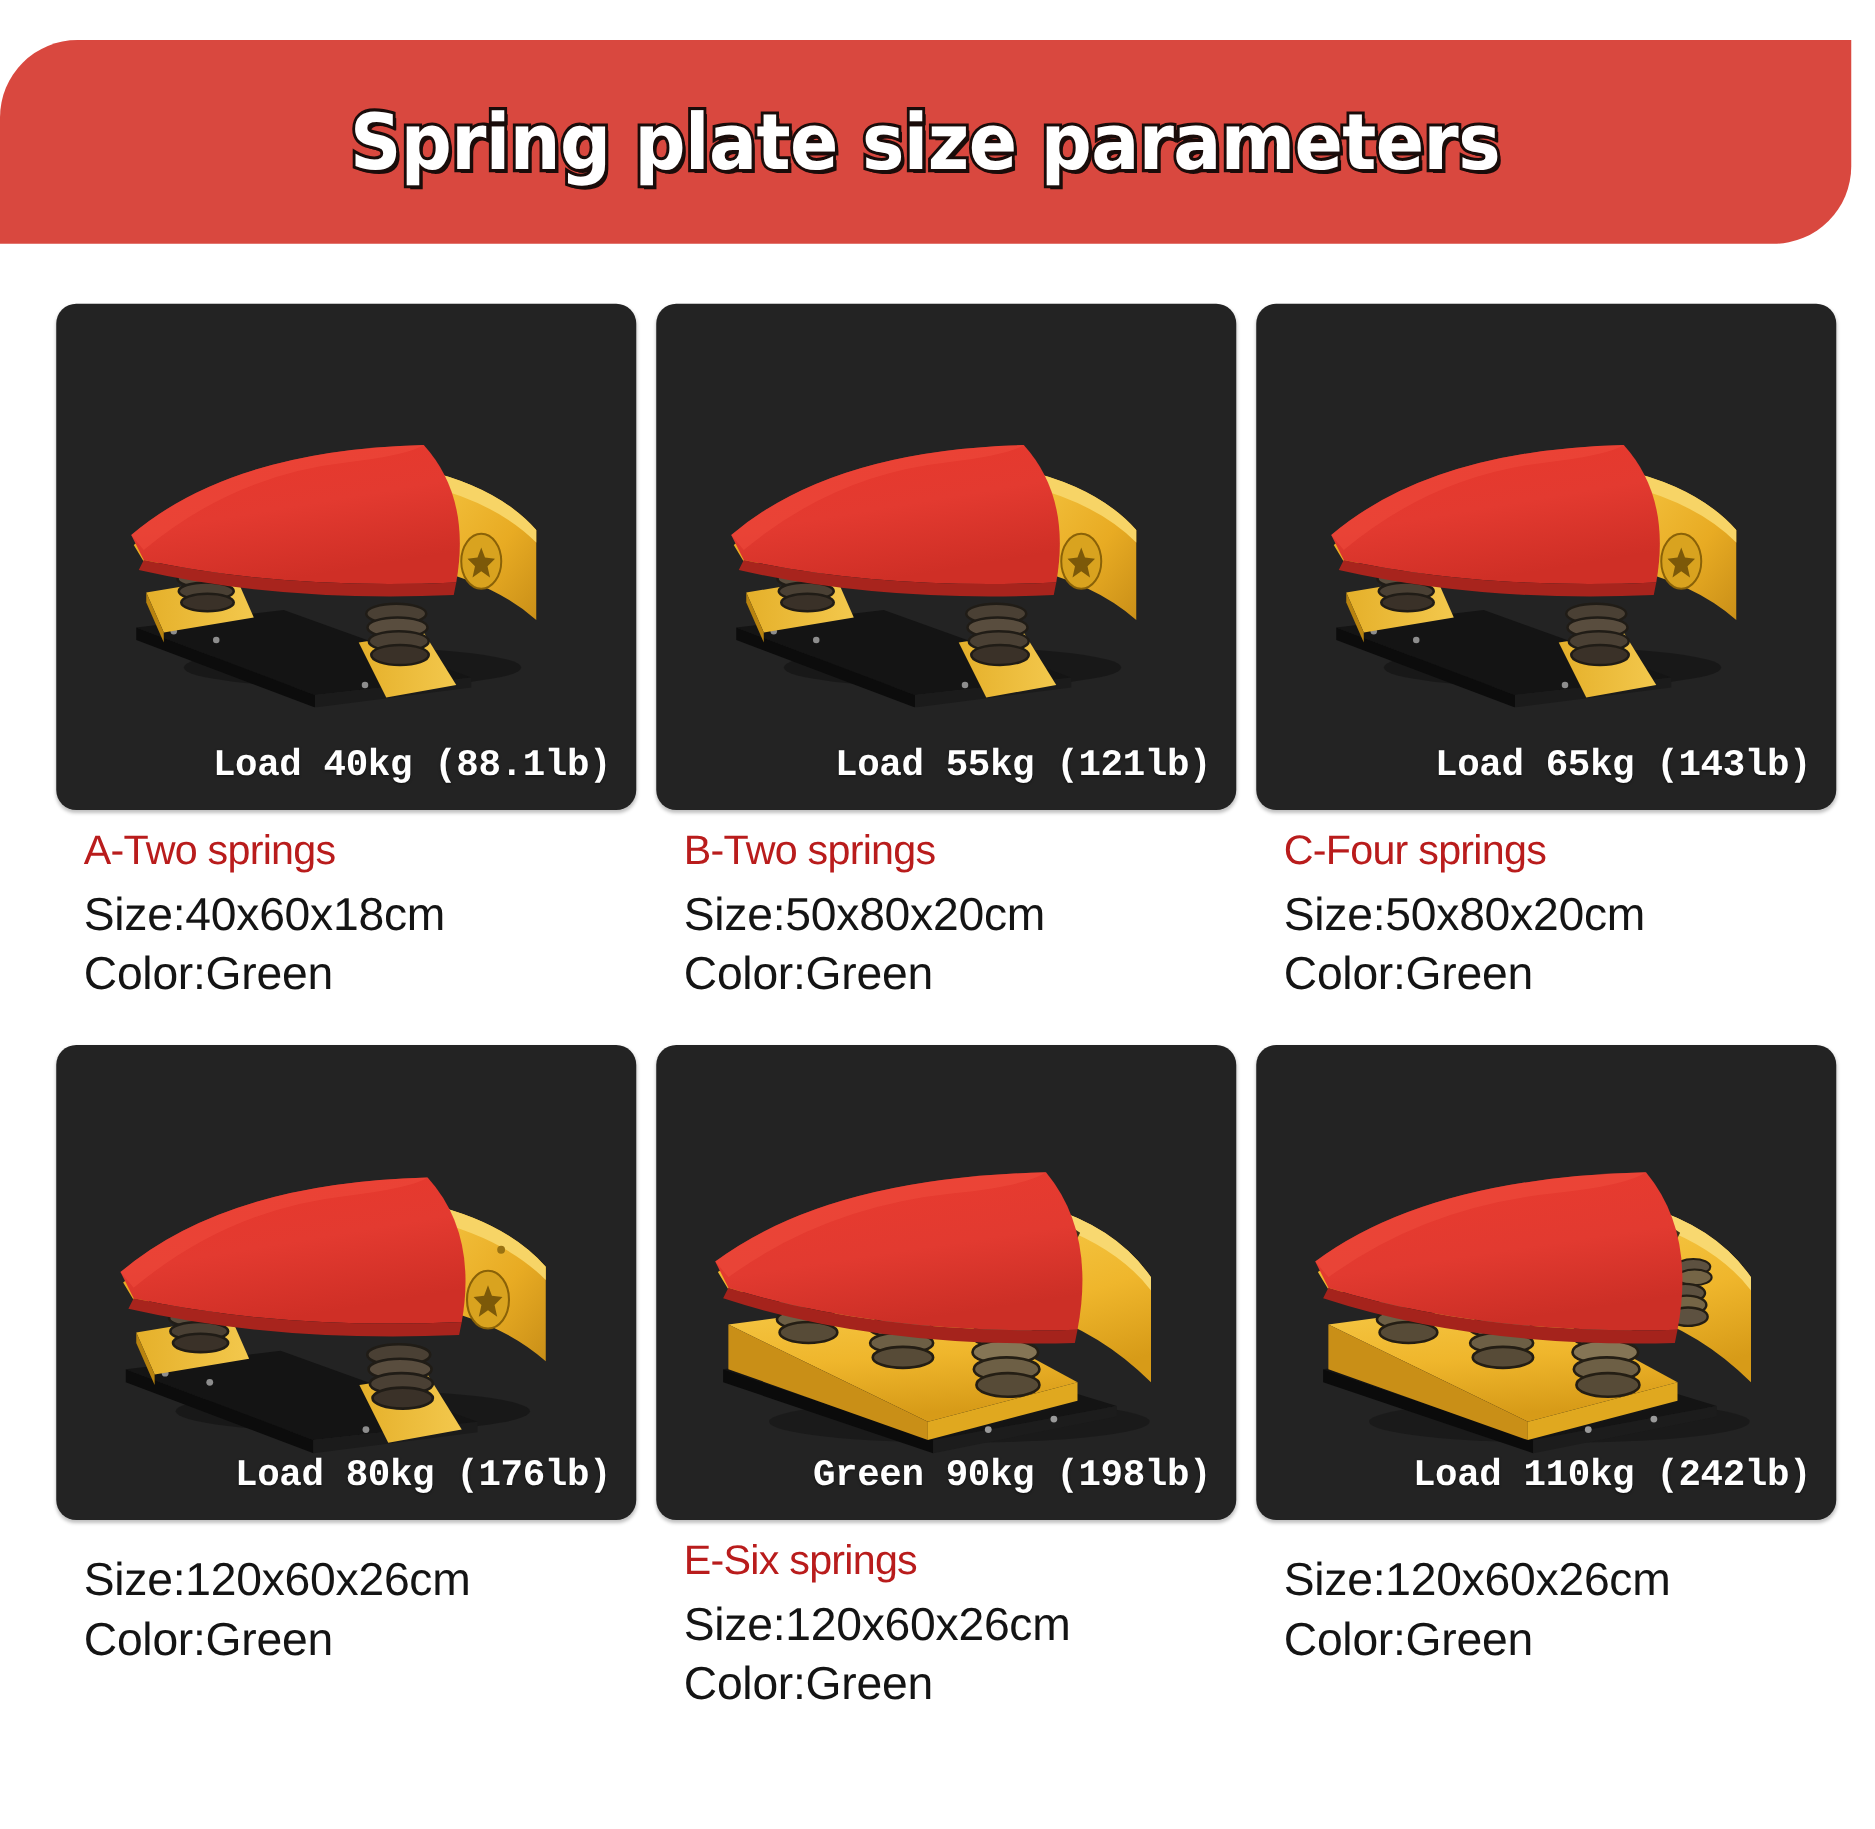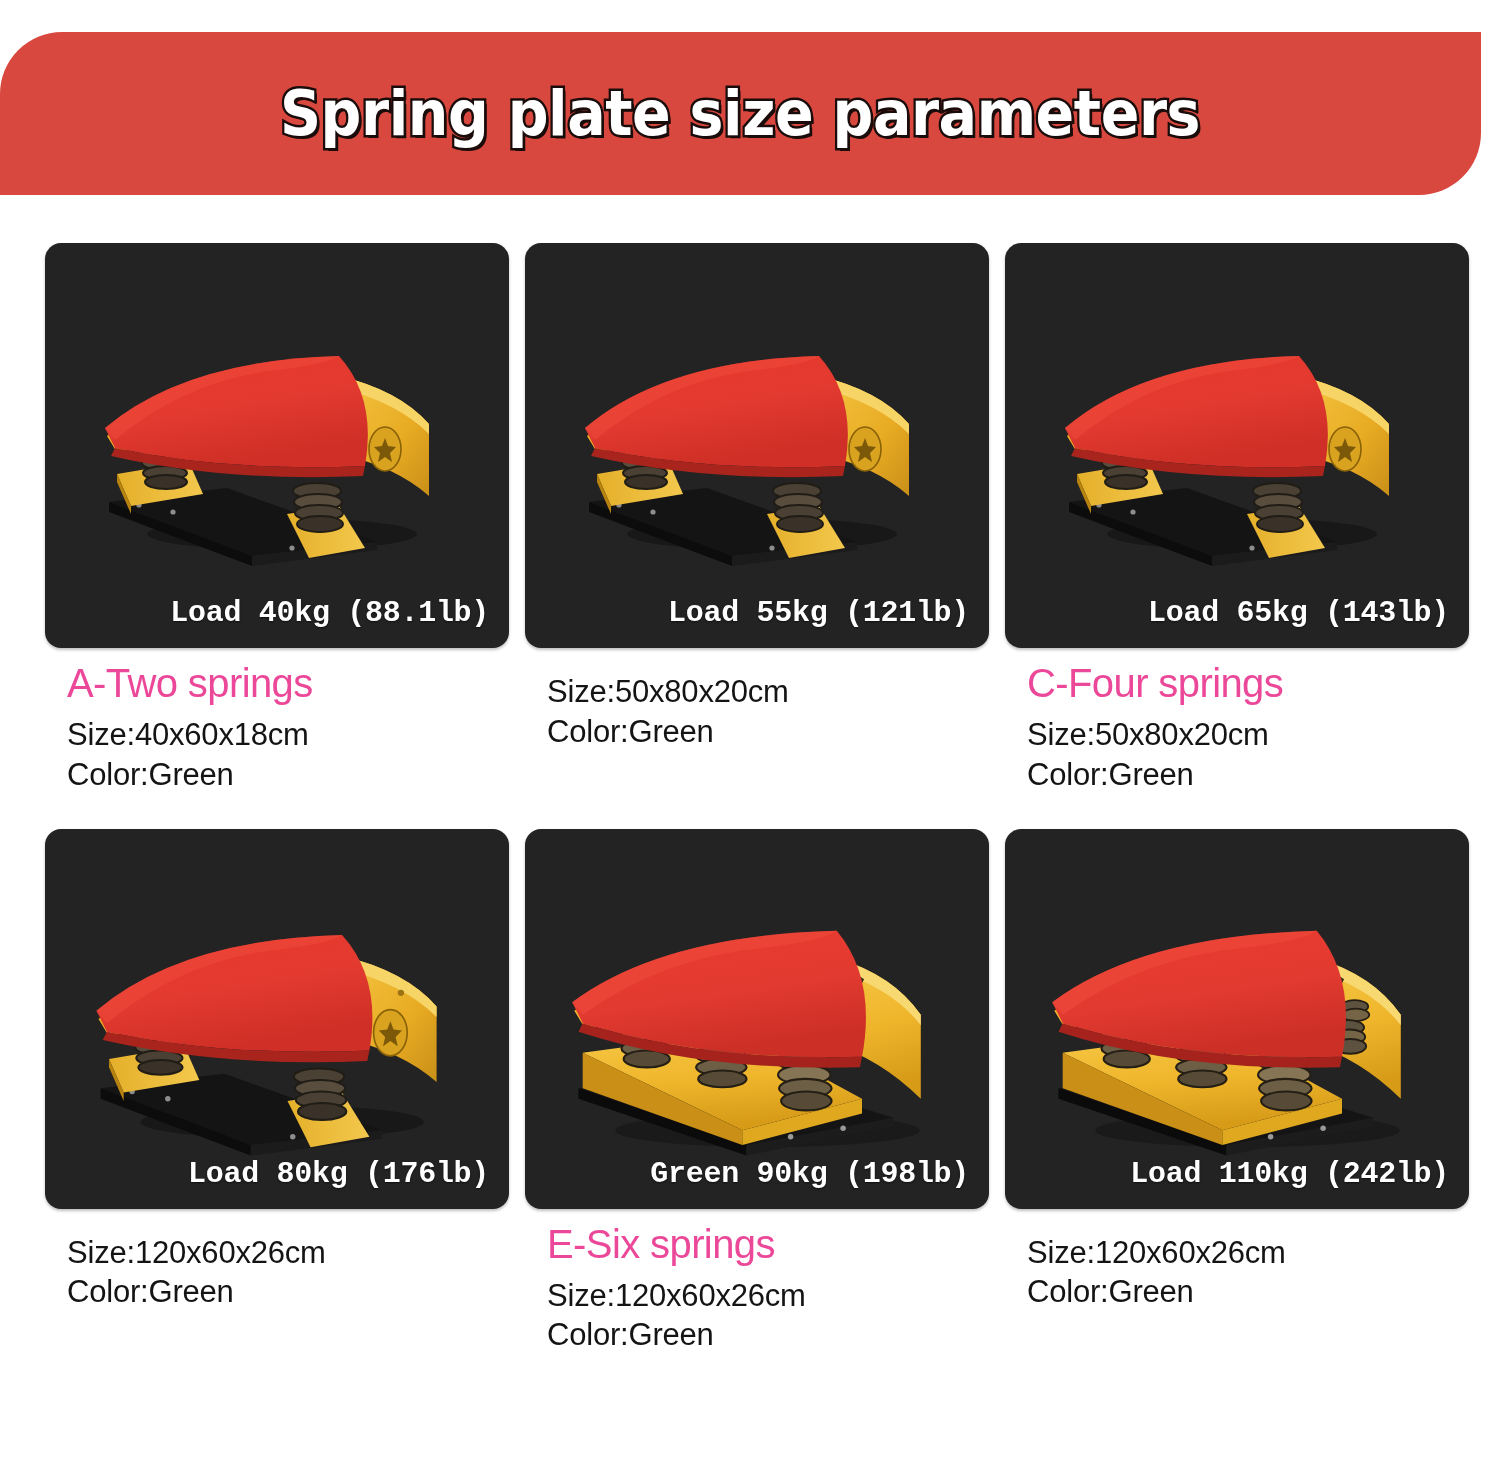--- a/index.html
+++ b/index.html
@@ -108,30 +108,30 @@
     white-space: nowrap;
     text-shadow: 0 1px 2px rgba(0,0,0,0.55);
   }
 
   
   .info-block {
     padding: 14px 0 0 22px;
   }
 
   .product-title {
-    font-size: 40px;
+    font-size: 33px;
     font-weight: 400;
-    color: #ec4899;
+    color: #b91c1c;
     line-height: 1.08;
     letter-spacing: -0.6px;
     white-space: nowrap;
   }
 
   .product-line {
-    font-size: 31px;
+    font-size: 37px;
     font-weight: 400;
     color: #141414;
     line-height: 1.28;
     letter-spacing: -0.2px;
     white-space: nowrap;
   }
 
   .product-line.first { margin-top: 10px; }
 </style>
 </head>
@@ -249,20 +249,21 @@
             </g>
             <path d="M30 120 Q110 56 262 52 L268 74 Q120 80 42 140 Z" fill="#e8ab23"></path>
             <path d="M28 112 Q108 44 262 40 Q300 82 288 150 Q150 156 38 132 Z" fill="url(#redTopA)"></path>
             <path d="M28 112 Q108 44 262 40 Q250 48 200 54 Q110 64 38 124 Z" fill="#ef4a3c" opacity="0.55"></path>
             <path d="M38 132 Q150 156 288 150 L286 160 Q148 166 34 140 Z" fill="#a8241d"></path>
           </svg>
         </div>
         <div class="load-label">Load 55kg (121lb)</div>
       </div>
       <div class="info-block">
+        <div class="product-title">B-Two springs</div>
         <div class="product-line first">Size:50x80x20cm</div>
         <div class="product-line">Color:Green</div>
       </div>
     </div>
 
     <div class="product-cell">
       <div class="photo-panel">
         <div class="photo-stage">
           <svg class="board-svg" viewBox="0 0 400 250">
             <ellipse cx="205" cy="218" rx="135" ry="16" fill="#111" opacity="0.55"></ellipse>

